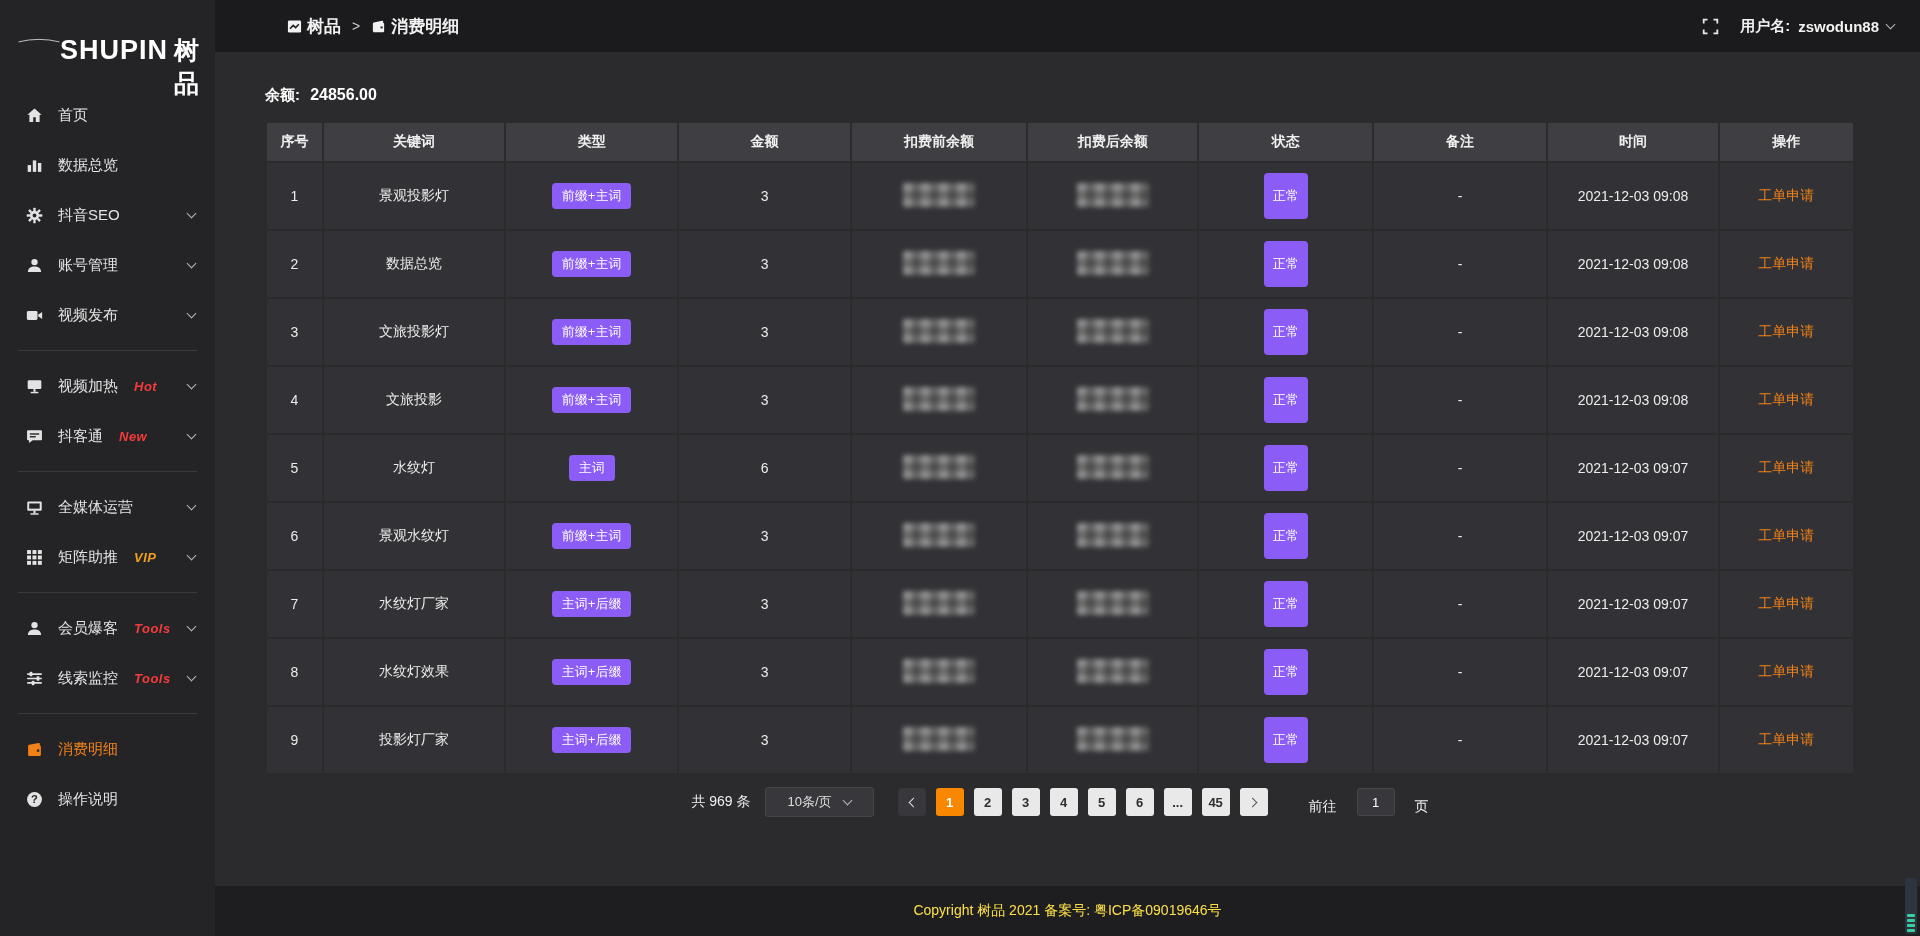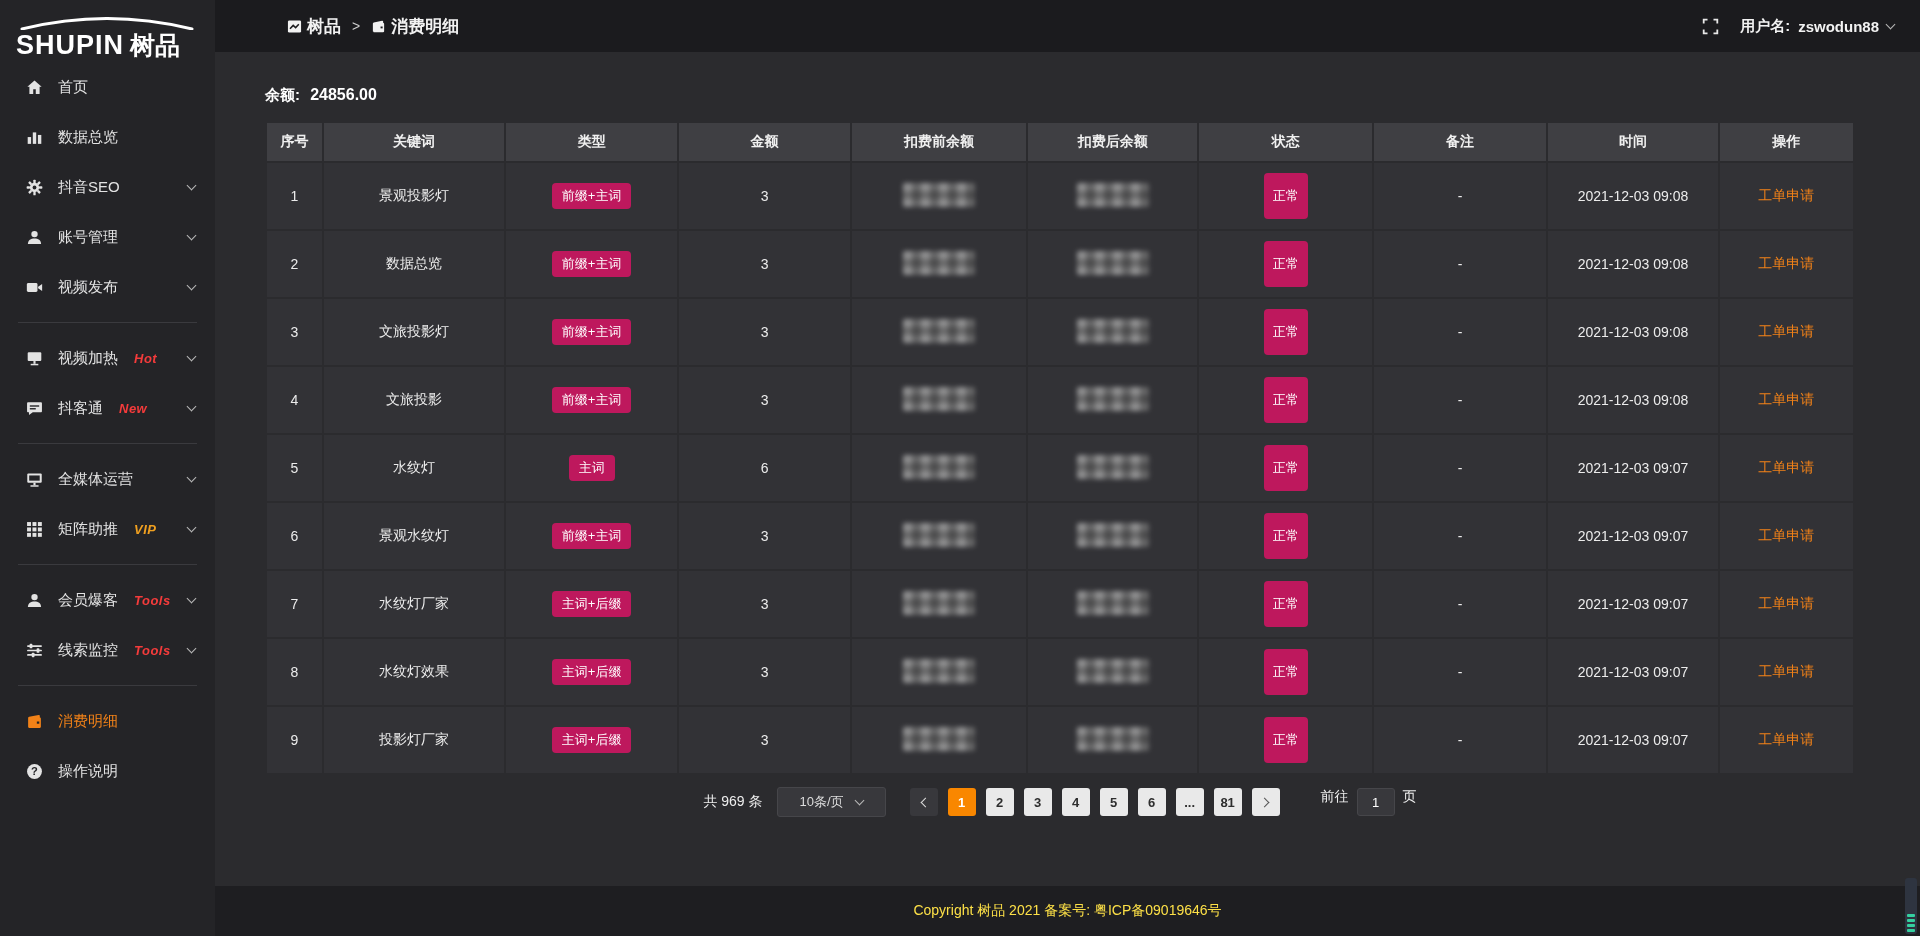--- a/index.html
+++ b/index.html
@@ -3,21 +3,21 @@
 <meta charset="utf-8">
 <style>
   * { margin:0; padding:0; box-sizing:border-box; }
   html,body { width:1920px; height:936px; overflow:hidden; }
   body {
     font-family:"Liberation Sans","DejaVu Sans",sans-serif;
     background:#2b2b2e; color:#e8e8e8; position:relative;
   }
   
   .sidebar { position:absolute; left:0; top:0; width:215px; height:936px; background:#242427; z-index:5; }
-  .logo { height:62px; padding:6px 16px 0 16px; display:flex; flex-direction:column; justify-content:flex-end; }
+  .logo { height:62px; padding:6px 16px 0 16px; display:flex; flex-direction:row; justify-content:center;margin-top:28px; }
   .logo svg.arc { display:block; width:178px; height:13px; margin:0 0 -1px 2px; }
   .logo-row { display:flex; align-items:baseline; gap:6px; }
   .logo-latin { font-size:27px; font-weight:bold; letter-spacing:1px; color:#fff; }
   .logo-cjk { font-size:25px; font-weight:bold; color:#fff; }
   .menu-item { display:flex; align-items:center; height:50px; padding:0 20px 0 26px; font-size:15px; color:#e3e3e3; cursor:pointer; }
   .menu-item .mi-icon { width:17px; height:17px; margin-right:15px; display:flex; align-items:center; justify-content:center; flex:0 0 17px; }
   .menu-item .mi-icon svg { width:17px; height:17px; }
   .menu-item .mi-tag { font-style:italic; font-weight:bold; font-size:13px; margin-left:16px; letter-spacing:.5px; }
   .menu-item .mi-chev { margin-left:auto; }
   .menu-item.active { color:#f28218; }
@@ -34,40 +34,40 @@
   .fs-icon svg { width:17px; height:17px; }
   .user-name { display:flex; align-items:center; gap:8px; font-size:15px; font-weight:bold; color:#f2f2f2; cursor:pointer; }
   
   .main { position:absolute; left:215px; top:52px; right:0; bottom:50px; background:#2b2b2e; padding:0 65px 0 50px; }
   .balance { margin-top:34px; font-size:15px; font-weight:bold; color:#fff; }
   .balance b { margin-left:6px; font-size:16px; }
   
   table.grid { width:100%; margin-top:16px; border-collapse:separate; border-spacing:2px; table-layout:fixed; }
   table.grid th { background:#3f3f43; height:38px; font-size:14px; font-weight:bold; color:#f0f0f0; text-align:center; }
   table.grid td { background:#323236; height:66px; font-size:14px; color:#ececec; text-align:center; vertical-align:middle; }
-  .type-badge,.status-badge { display:inline-block; background:#be185d; color:#fff; font-size:13px; padding:5px 10px; border-radius:4px; line-height:1.2; }
+  .type-badge,.status-badge { display:inline-block; background:#8b5cf6; color:#fff; font-size:13px; padding:5px 10px; border-radius:4px; line-height:1.2; }
   .status-badge { padding:15px 9px; }
   .action-link { color:#f28218; cursor:pointer; font-size:14px; }
   .masked { display:inline-block; width:72px; height:24px; border-radius:2px; opacity:.8; filter:blur(2.5px);
     background:
       repeating-linear-gradient(90deg, rgba(205,205,205,.9) 0 9px, rgba(135,135,135,.9) 9px 18px),
       repeating-linear-gradient(0deg, rgba(190,190,190,.7) 0 8px, rgba(110,110,110,.7) 8px 16px);
     background-blend-mode:multiply; }
   
   .pager { margin-top:12px; display:flex; align-items:center; justify-content:center; gap:10px; font-size:14px; color:#eee; }
   .pager .total { margin-right:4px; }
   .size-select { background:#38383c; border:1px solid #46464a; border-radius:3px; height:30px; padding:0 22px; display:flex; align-items:center; gap:12px; font-size:13px; color:#ddd; cursor:pointer; margin-right:14px; }
   .pg-btn { min-width:28px; height:28px; padding:0 5px; background:#e9e9e9; color:#2e2e2e; border-radius:3px; display:flex; align-items:center; justify-content:center; font-size:13px; font-weight:bold; cursor:pointer; }
   .pg-btn.active { background:#f98700; color:#fff; }
   .pg-btn.dark { background:#38383c; }
   .pg-btn .chev { border-color:#555; margin-top:0; }
   .pg-btn.dark .chev { border-color:#ddd; }
   .chev.left  { transform:rotate(135deg); margin-left:3px; }
   .chev.right { transform:rotate(-45deg); margin-right:3px; }
-  .goto { display:flex; align-items:flex-start; gap:8px; margin-left:31px; }
+  .goto { display:flex; align-items:flex-end; gap:20px; margin-left:31px; }
   .goto input { width:38px; height:28px; background:#38383c; border:1px solid #46464a; border-radius:3px; color:#fff; text-align:center; font-size:13px; font-family:inherit; }
   
   .footer { position:absolute; left:215px; right:0; bottom:0; height:50px; background:#1e1e21; display:flex; align-items:center; justify-content:center; font-size:14px; color:#fde047; z-index:4; }
   
   .corner-widget { position:absolute; right:3px; bottom:2px; width:12px; height:56px; background:#2e3440; border-radius:3px; z-index:9; display:flex; flex-direction:column; justify-content:flex-end; gap:2px; padding:2px; }
   .corner-widget i { display:block; height:3px; background:#35d0a0; border-radius:1px; }
 </style>
 </head>
 <body>
 
@@ -457,21 +457,21 @@
         <i class="chev left"></i>
       </span>
     <span id="page-btns" style="display:flex;gap:10px;">
         <span class="pg-btn active">1</span>
         <span class="pg-btn">2</span>
         <span class="pg-btn">3</span>
         <span class="pg-btn">4</span>
         <span class="pg-btn">5</span>
         <span class="pg-btn">6</span>
         <span class="pg-btn">...</span>
-        <span class="pg-btn">81</span>
+        <span class="pg-btn">45</span>
       </span>
     <span class="pg-btn">
         <i class="chev right"></i>
       </span>
     <span class="goto">
       <span>前往</span>
       <input value="1" style="">
       <span>页</span>
     </span>
   </div>

